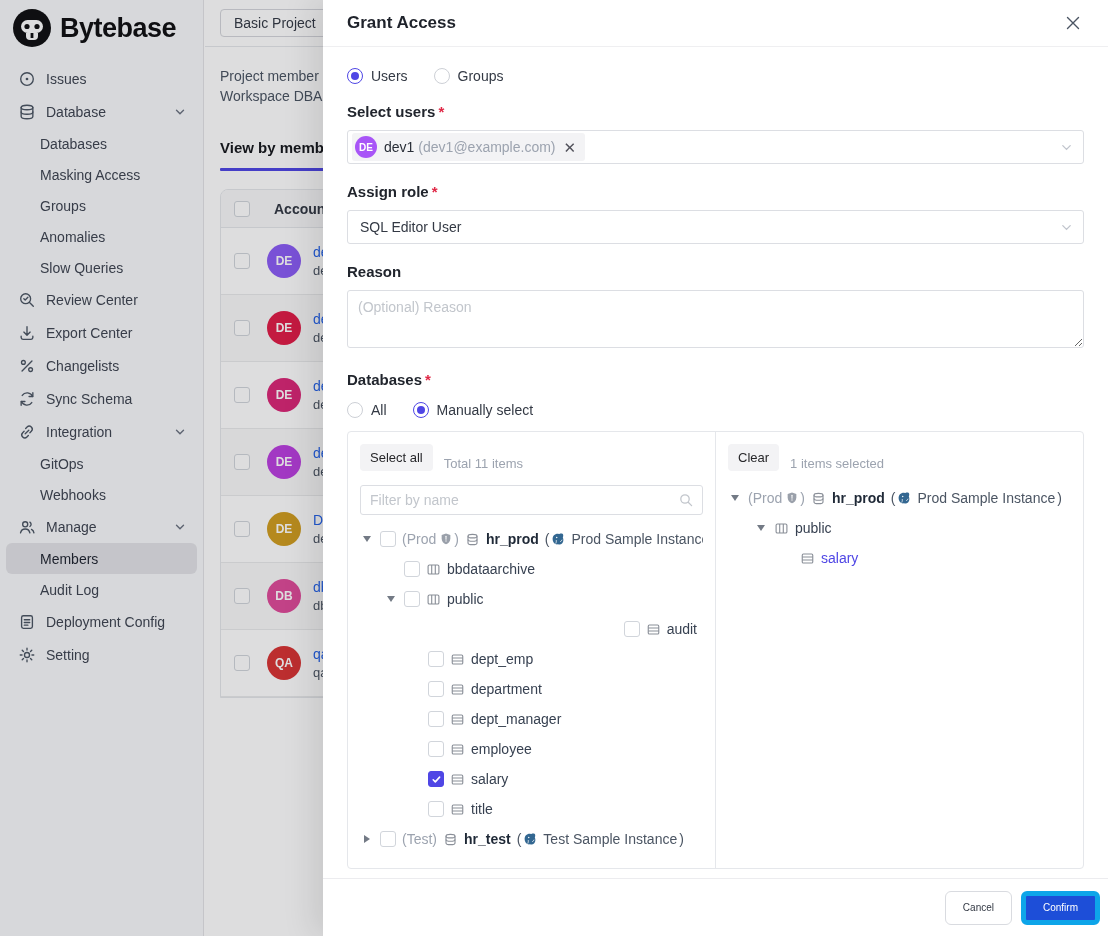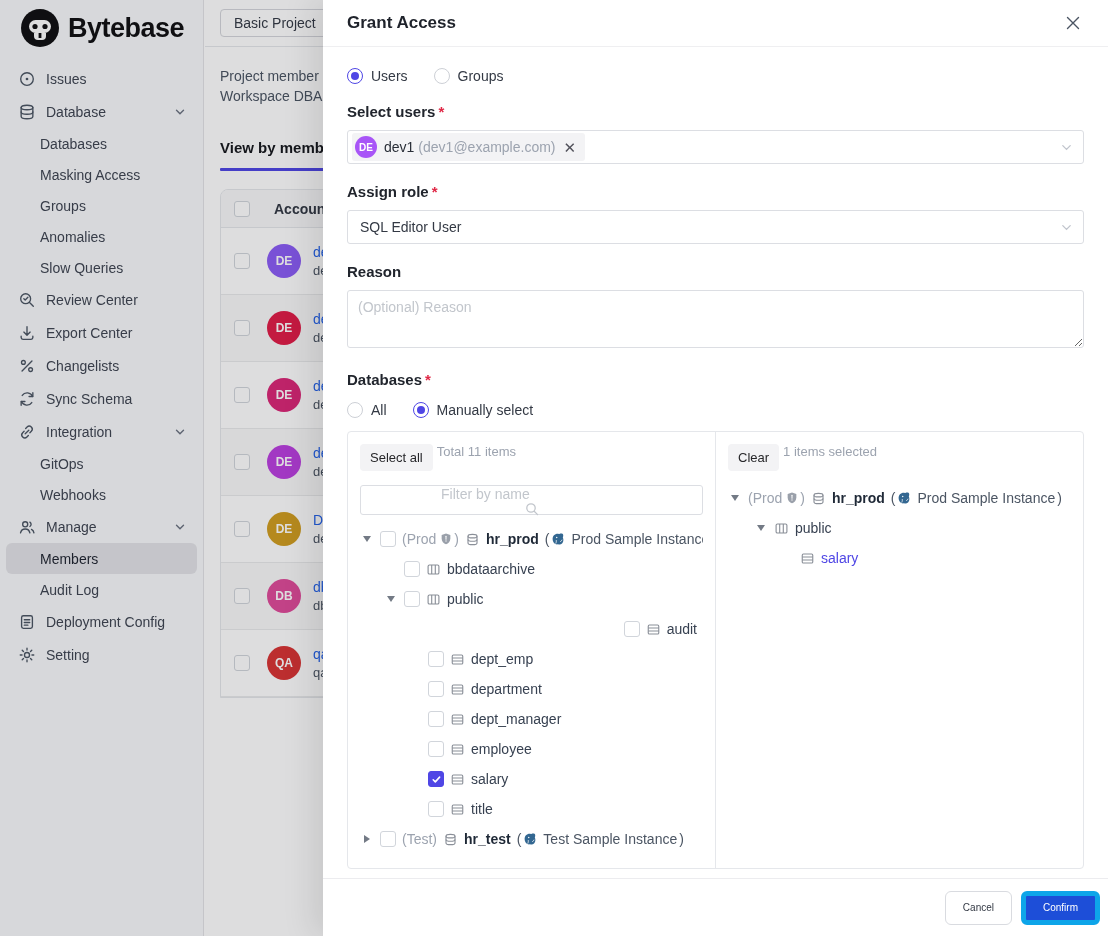--- a/index.html
+++ b/index.html
@@ -2,21 +2,21 @@
 <html><head>
 <meta charset="utf-8">
 <style>
   * { margin:0; padding:0; box-sizing:border-box; }
   html,body { width:1108px; height:936px; overflow:hidden; }
   body { font-family:"Liberation Sans", sans-serif; background:#fff; color:#374151; }
   .screen { position:relative; width:1108px; height:936px; overflow:hidden; background:#fff; }
 
   
   .sidebar { position:absolute; left:0; top:0; width:204px; height:100%; background:#f8fafc; border-right:1px solid #e4e4e7; }
-  .logo { display:flex; align-items:center; gap:8px; padding:8px 10px 14px 20px; }
+  .logo { display:flex; align-items:center; gap:8px; padding:8px 10px 14px 12px; }
   .logo-mark { width:40px; height:40px; flex:none; }
   .logo-word { font-size:27px; font-weight:800; color:#101012; letter-spacing:-0.5px; }
   .nav-item { display:flex; align-items:center; height:33px; padding:0 10px 0 12px; font-size:14px; color:#3f4552; margin:0 6px; border-radius:6px; cursor:pointer; }
   .nav-item.child { padding-left:34px; height:31px; }
   .nav-item.active { background:#e4e4e8; color:#1f2430; }
   .nav-icon { width:18px; height:18px; margin-right:10px; color:#4b5563; display:inline-flex; flex:none; }
   .nav-icon svg { width:18px; height:18px; }
   .nav-label { flex:1; white-space:nowrap; overflow:hidden; }
   .nav-chevron { width:14px; height:14px; color:#6b7280; display:inline-flex; }
   .nav-chevron svg { width:14px; height:14px; }
@@ -72,24 +72,24 @@
   .chip-email { font-size:14px; color:#9ca3af; margin-left:-3px; }
   .chip-x { color:#52525b; font-size:15px; cursor:pointer; line-height:1; margin-left:1px; }
 
   textarea.reason { margin-top:10px; width:100%; height:58px; border:1px solid #dcdee3; border-radius:3px; resize:vertical; font-family:"Liberation Sans",sans-serif; font-size:14px; color:#333944; padding:8px 10px; outline:none; }
   textarea.reason::placeholder { color:#c2c6cc; }
 
   
   .transfer { margin-top:13px; height:438px; border:1px solid #e5e7eb; border-radius:4px; display:flex; overflow:hidden; }
   .pane { flex:1; min-width:0; padding:12px; }
   .pane.src { border-right:1px solid #e5e7eb; }
-  .pane-header { display:flex; align-items:flex-start; gap:4px; }
+  .pane-header { display:flex; align-items:flex-end; gap:11px; }
   .pill { background:#f3f3f5; border:none; border-radius:4px; padding:6px 10px; font-size:13px; color:#27272a; cursor:pointer; font-family:inherit; }
   .muted { font-size:13px; color:#9ca3af; }
-  .filterbar { margin-top:14px; height:30px; border:1px solid #dcdee3; border-radius:3px; display:flex; align-items:center; padding:0 9px;flex-direction:column; }
+  .filterbar { margin-top:14px; height:30px; border:1px solid #dcdee3; border-radius:3px; display:flex; align-items:center; padding:0 9px; }
   .filterbar input { flex:1; border:none; outline:none; font-size:14px; color:#333944; font-family:inherit; background:transparent; }
   .filterbar input::placeholder { color:#c2c6cc; }
   .search-ic { color:#c2c6cc; display:inline-flex; }
   .search-ic svg { width:14px; height:14px; }
 
   .tree { margin-top:9px; }
   .tree-row { height:30px; display:flex; align-items:center; white-space:nowrap; overflow:hidden; font-size:14px; cursor:pointer; }
   .tree-row > * { margin-right:6px; flex:none; }
   .caret { width:14px; height:14px; display:inline-flex; align-items:center; justify-content:center; }
   .caret.down::before { content:""; border-left:4.5px solid transparent; border-right:4.5px solid transparent; border-top:6px solid #737a85; }

